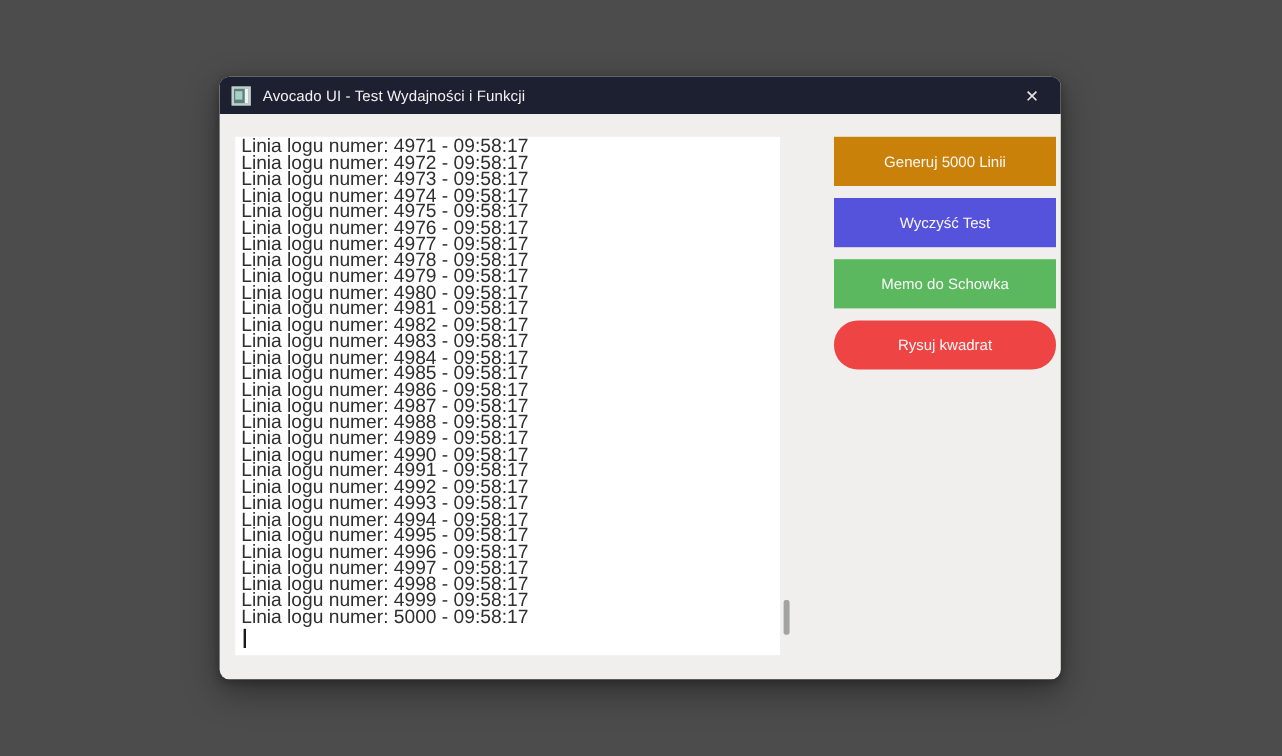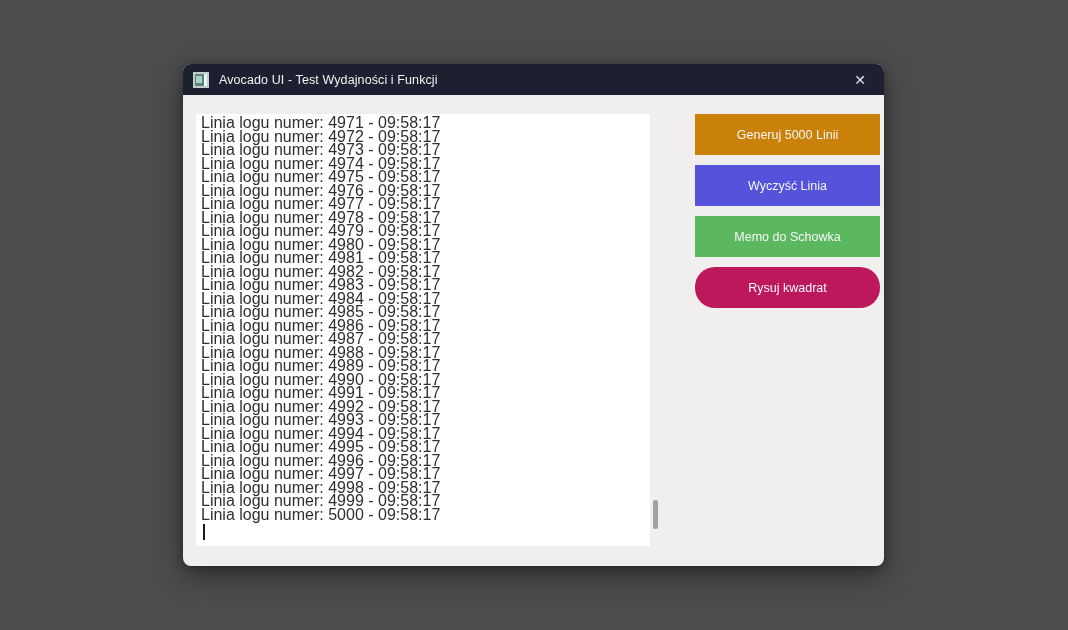--- a/index.html
+++ b/index.html
@@ -130,19 +130,19 @@
       <span class="title">Avocado UI - Test Wydajności i Funkcji</span>
       <span class="close">✕</span>
     </div>
 
     <div class="memo"><div class="log-line">Linia logu numer: 4971 - 09:58:17</div><div class="log-line">Linia logu numer: 4972 - 09:58:17</div><div class="log-line">Linia logu numer: 4973 - 09:58:17</div><div class="log-line">Linia logu numer: 4974 - 09:58:17</div><div class="log-line">Linia logu numer: 4975 - 09:58:17</div><div class="log-line">Linia logu numer: 4976 - 09:58:17</div><div class="log-line">Linia logu numer: 4977 - 09:58:17</div><div class="log-line">Linia logu numer: 4978 - 09:58:17</div><div class="log-line">Linia logu numer: 4979 - 09:58:17</div><div class="log-line">Linia logu numer: 4980 - 09:58:17</div><div class="log-line">Linia logu numer: 4981 - 09:58:17</div><div class="log-line">Linia logu numer: 4982 - 09:58:17</div><div class="log-line">Linia logu numer: 4983 - 09:58:17</div><div class="log-line">Linia logu numer: 4984 - 09:58:17</div><div class="log-line">Linia logu numer: 4985 - 09:58:17</div><div class="log-line">Linia logu numer: 4986 - 09:58:17</div><div class="log-line">Linia logu numer: 4987 - 09:58:17</div><div class="log-line">Linia logu numer: 4988 - 09:58:17</div><div class="log-line">Linia logu numer: 4989 - 09:58:17</div><div class="log-line">Linia logu numer: 4990 - 09:58:17</div><div class="log-line">Linia logu numer: 4991 - 09:58:17</div><div class="log-line">Linia logu numer: 4992 - 09:58:17</div><div class="log-line">Linia logu numer: 4993 - 09:58:17</div><div class="log-line">Linia logu numer: 4994 - 09:58:17</div><div class="log-line">Linia logu numer: 4995 - 09:58:17</div><div class="log-line">Linia logu numer: 4996 - 09:58:17</div><div class="log-line">Linia logu numer: 4997 - 09:58:17</div><div class="log-line">Linia logu numer: 4998 - 09:58:17</div><div class="log-line">Linia logu numer: 4999 - 09:58:17</div><div class="log-line">Linia logu numer: 5000 - 09:58:17</div></div>
     <div class="caret"></div>
     <div class="scrollbar-thumb"></div>
 
     <div class="buttons">
       <button class="btn" style="background: rgb(201, 129, 9);">Generuj 5000 Linii</button>
-      <button class="btn" style="background: rgb(85, 83, 220);">Wyczyść Linia</button>
+      <button class="btn" style="background: rgb(85, 83, 220);">Wyczyść Test</button>
       <button class="btn" style="background: rgb(92, 184, 95);">Memo do Schowka</button>
-      <button class="btn" style="background: #be185d; border-radius: 20px;">Rysuj kwadrat</button>
+      <button class="btn" style="background: #ef4444; border-radius: 20px;">Rysuj kwadrat</button>
     </div>
 
   </div>
 </div>
 
 </body></html>

